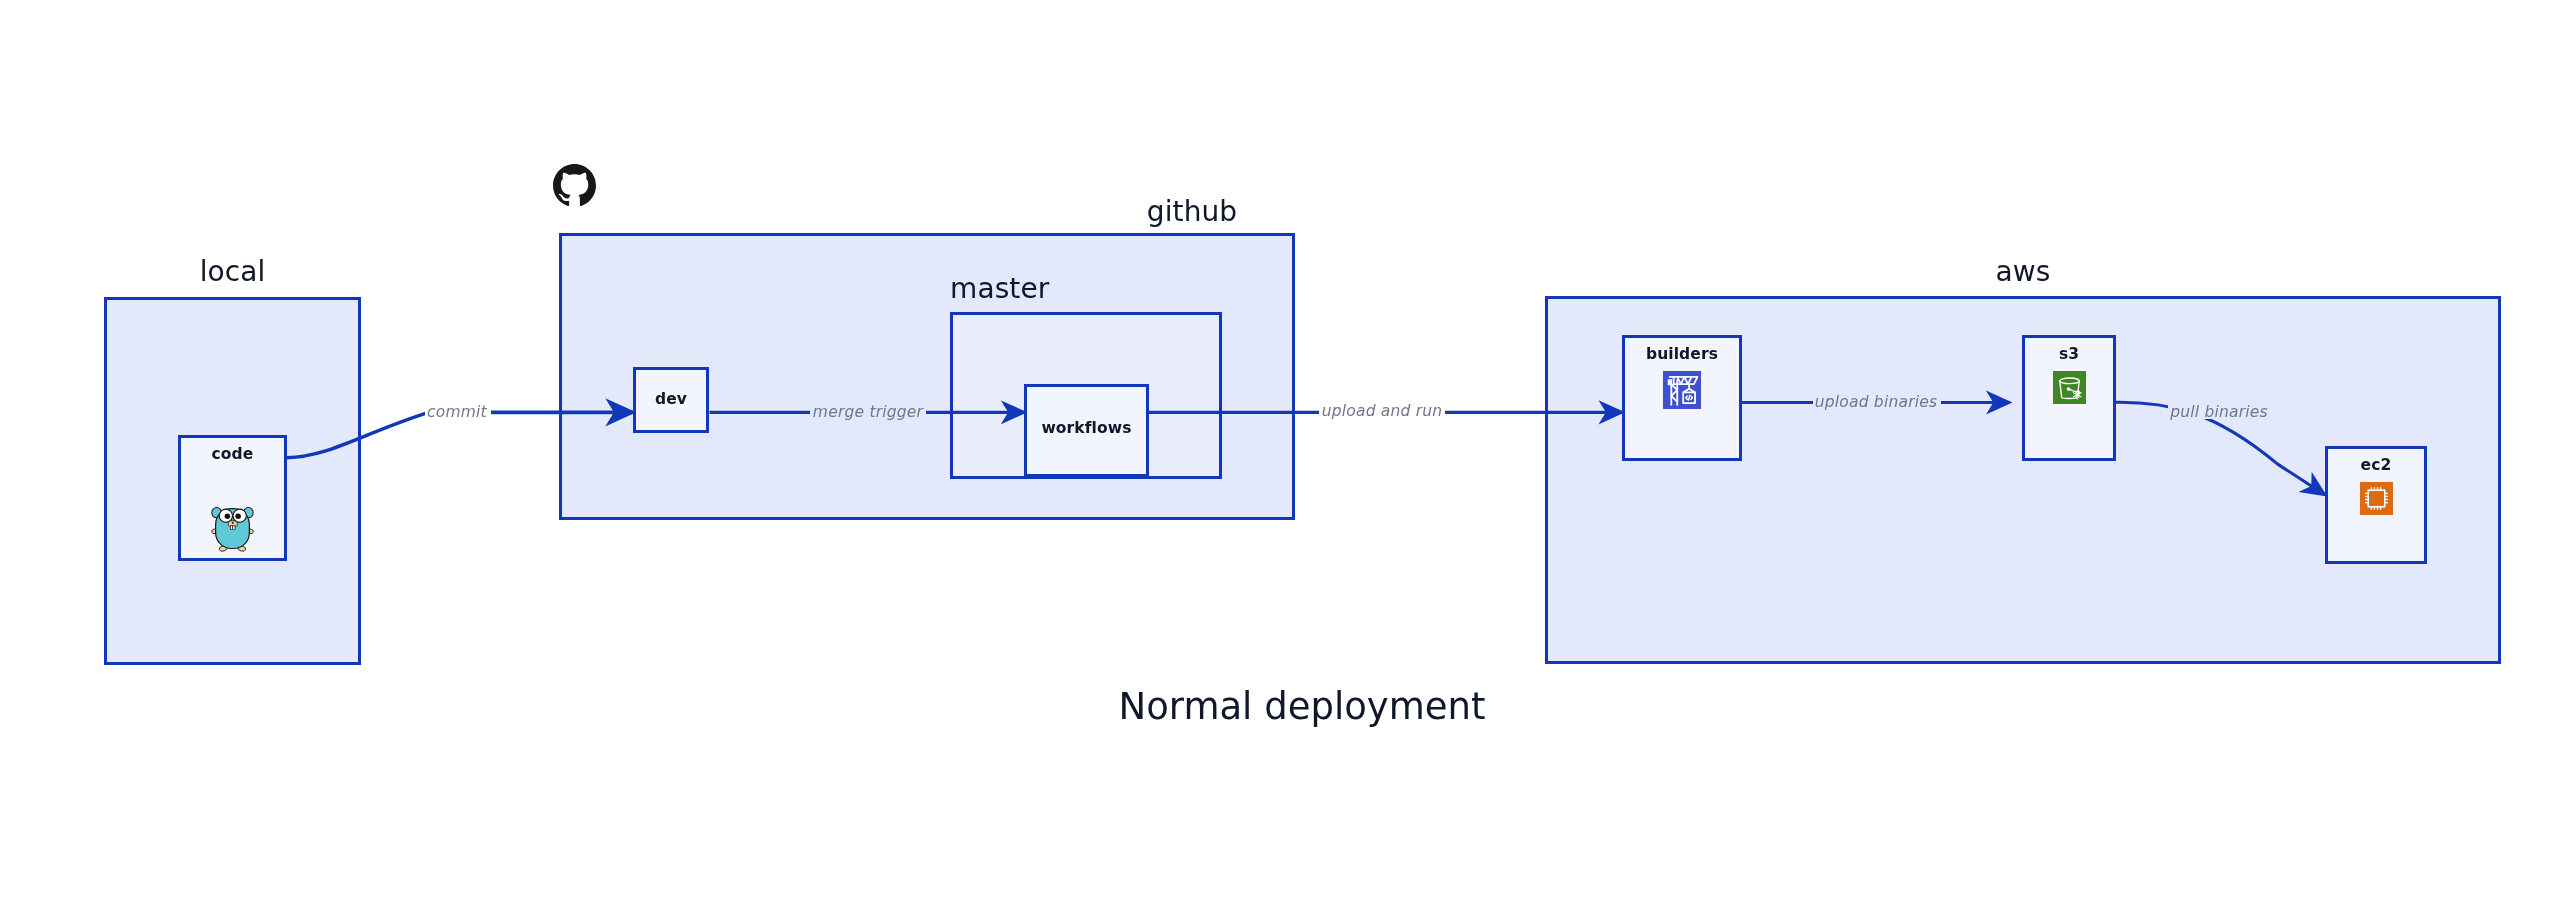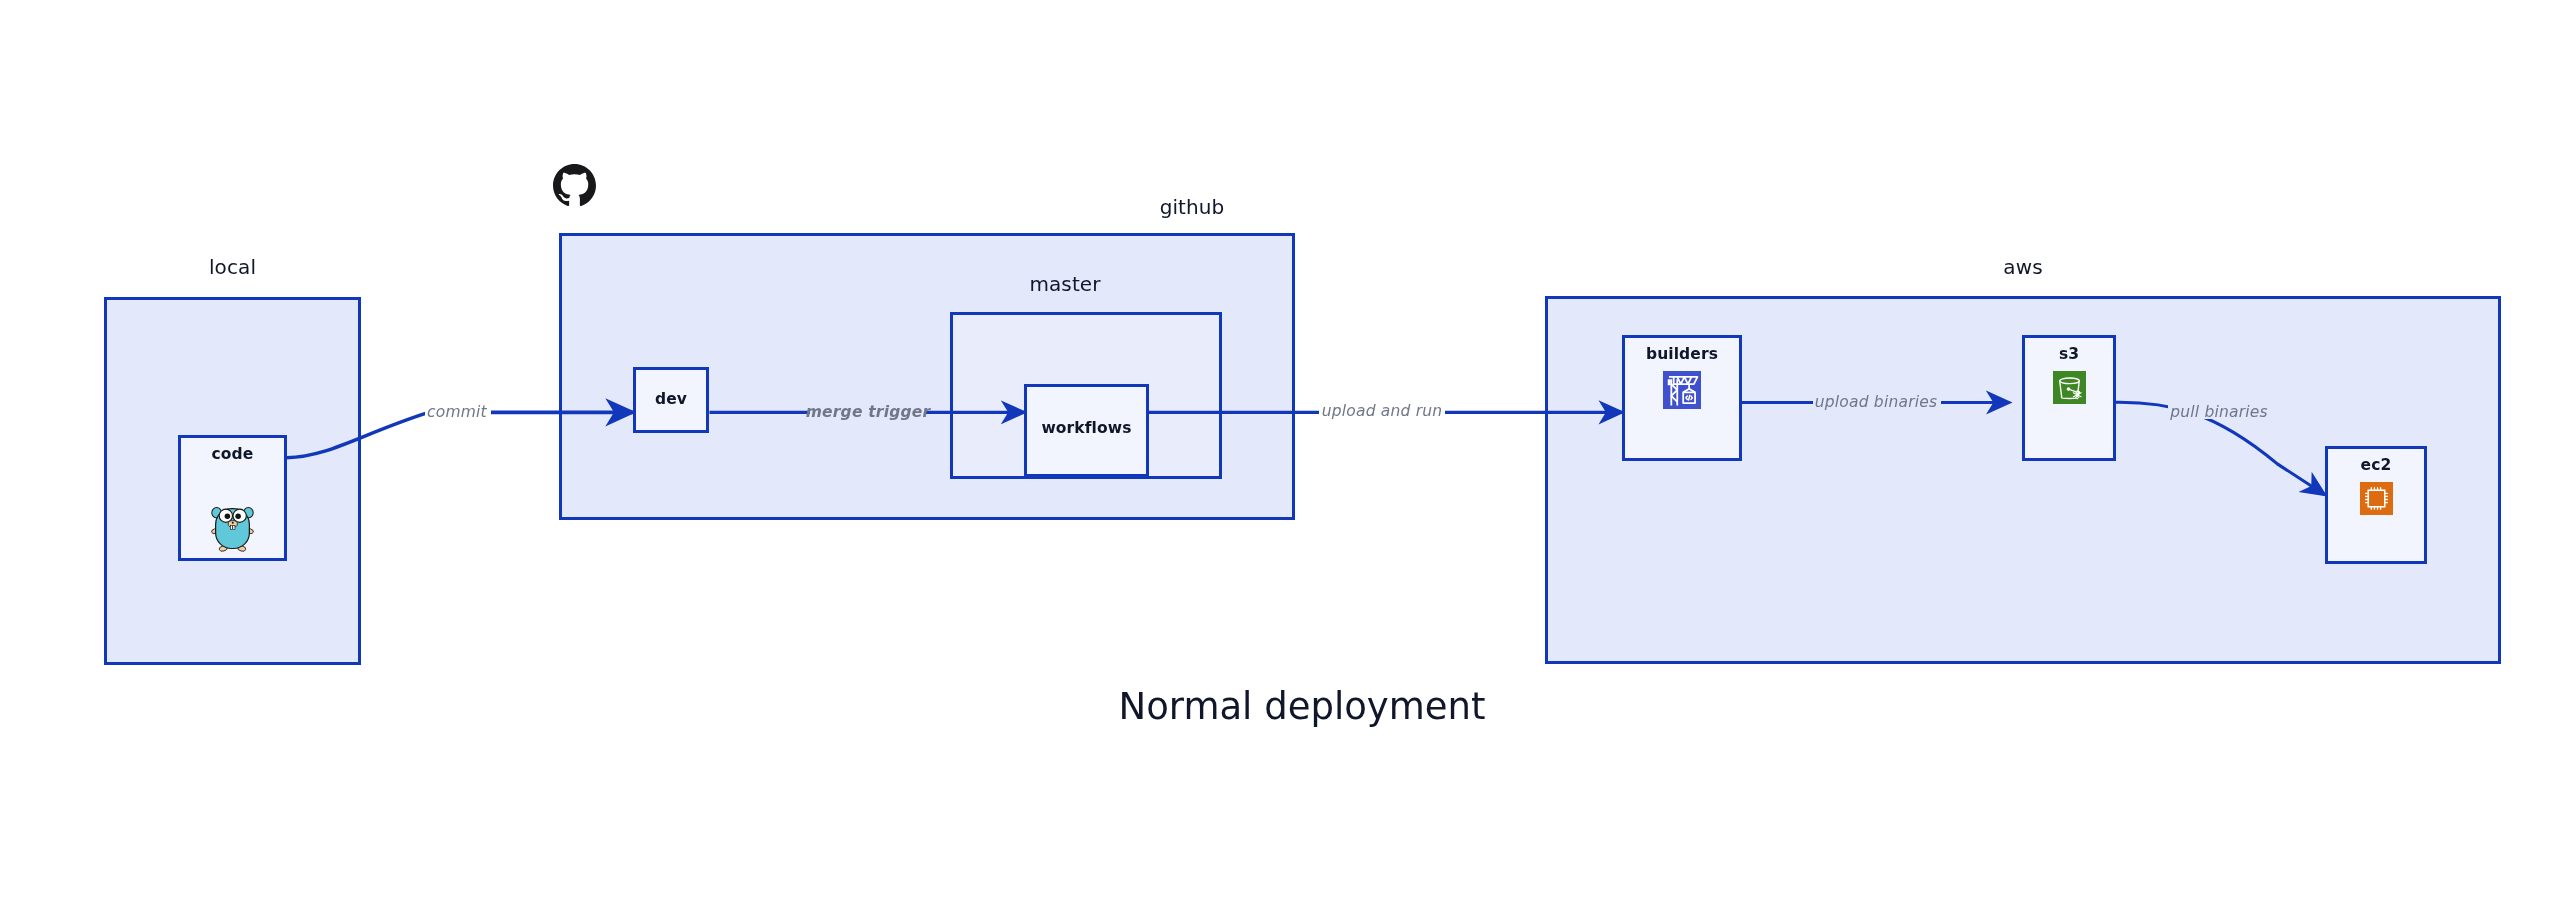--- a/index.html
+++ b/index.html
@@ -15,21 +15,21 @@
   
   .group{
     position:absolute;
     background:#e3e8fa;
     border:3.6px solid #1137bb;
     box-sizing:border-box;
   }
   .group-label{
     position:absolute;
     color:#10172a;
-    font-size:20px;
+    font-size:28px;
     font-weight:400;
     letter-spacing:0.1px;
     white-space:nowrap;
   }
 
   
   .node{
     position:absolute;
     background:#f2f5fd;
     border:3.6px solid #1137bb;
@@ -145,21 +145,21 @@
     </svg>
   </div>
 
   <div class="group-label" style="left:1089px;top:195px;width:206px;text-align:center;">github</div>
   <div class="group" style="left:559px;top:233px;width:736px;height:287px;"></div>
 
   <div class="node" style="left:633px;top:367px;width:76px;height:66px;">
     <div class="node-label" style="margin-top:19.6px;">dev</div>
   </div>
 
-  <div class="group-label" style="left:929px;top:272px;width:272px;text-align:center;z-index:3;">master</div>
+  <div class="group-label" style="left:950px;top:272px;width:272px;text-align:left;z-index:3;">master</div>
   <div class="group" style="left:950px;top:312px;width:272px;height:167px;background:#e9edfb;z-index:2;"></div>
 
   <div class="node" style="left:1024px;top:384px;width:125px;height:93px;">
     <div class="node-label" style="margin-top:32px;">workflows</div>
   </div>
 
   <div class="group-label" style="left:1545px;top:255px;width:956px;text-align:center;">aws</div>
   <div class="group" style="left:1545px;top:296px;width:956px;height:368px;"></div>
 
   <div class="node" style="left:1622px;top:335px;width:120px;height:126px;">
@@ -225,21 +225,21 @@
           <path d="M10 22 L16 22 M10 28 L16 28 M10 34 L16 34 M10 40 L16 40"></path>
           <path d="M48 22 L54 22 M48 28 L54 28 M48 34 L54 34 M48 40 L54 40"></path>
         </g>
       </svg>
     </div>
   </div>
 
   <div style="position: absolute; z-index: 4; background: rgb(255, 255, 255); left: 425px; top: 405px; width: 66px; height: 14.4px;"></div>
     <div class="edge-label" style="left:457px;top:412px;">commit</div>
   <div style="position: absolute; z-index: 4; background: rgb(227, 232, 250); left: 810px; top: 405px; width: 116px; height: 14.4px;"></div>
-    <div class="edge-label" style="left:868px;top:412px;font-weight:bold;">merge trigger</div>
+    <div class="edge-label" style="left:868px;top:412px;">merge trigger</div>
   <div style="position: absolute; z-index: 4; background: rgb(255, 255, 255); left: 1319px; top: 403px; width: 126px; height: 14.4px;"></div>
     <div class="edge-label" style="left:1382px;top:411px;">upload and run</div>
   <div style="position: absolute; z-index: 4; background: rgb(227, 232, 250); left: 1813px; top: 395px; width: 128px; height: 14.4px;"></div>
     <div class="edge-label" style="left:1876px;top:402px;">upload binaries</div>
   <div style="position: absolute; z-index: 4; background: rgb(227, 232, 250); left: 2168px; top: 405px; width: 103px; height: 14.4px;"></div>
     <div class="edge-label" style="left:2219px;top:412px;">pull binaries</div>
 
   <div id="caption">
     <span>Normal deployment</span>
   </div>

